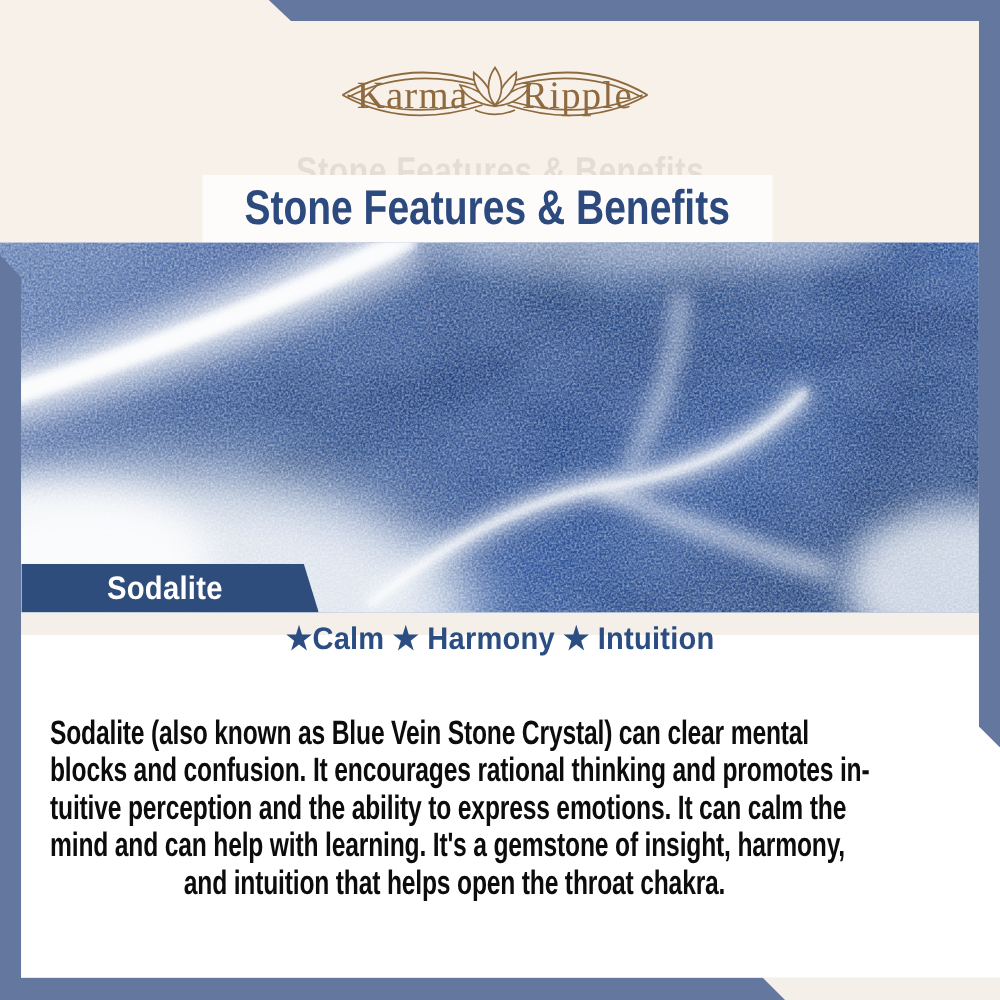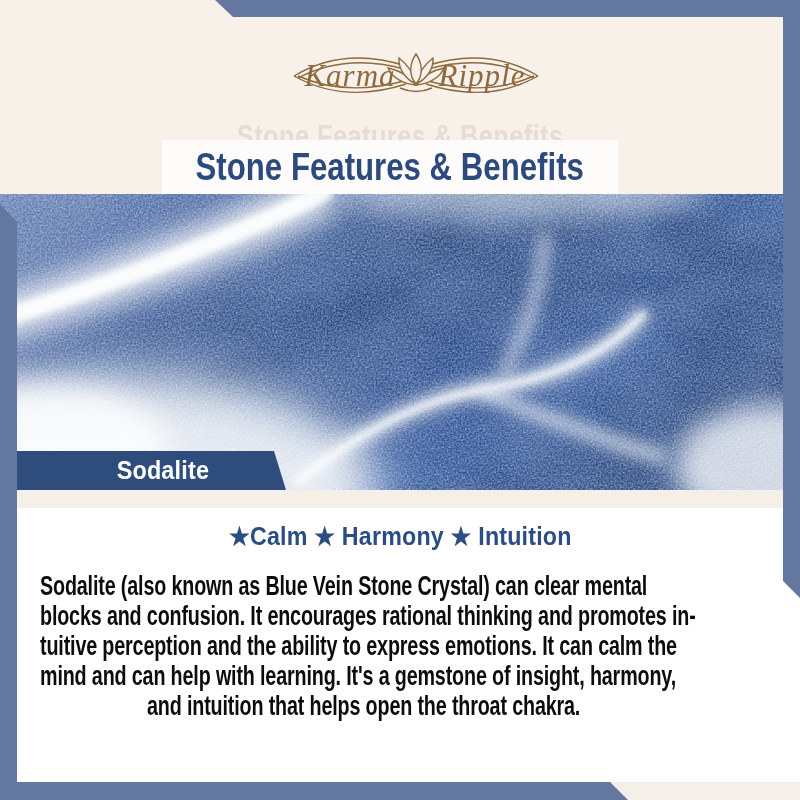--- a/index.html
+++ b/index.html
@@ -12,46 +12,46 @@
            clip-path:polygon(215px 0,100% 0,100% 100%,233px 100%);}
   .right-border{position:absolute;left:783px;top:0;width:17px;height:598px;background:#64779e;
            clip-path:polygon(0 0,100% 0,100% 100%,0 581px);}
   .left-border{position:absolute;left:0;top:204px;width:17px;height:596px;background:#64779e;
            clip-path:polygon(0 0,100% 18px,100% 100%,0 100%);z-index:6;}
   .bottom-strip{position:absolute;left:0;top:782px;width:800px;height:18px;background:#f5efe9;}
   .bottom-bar{position:absolute;left:0;top:782px;width:800px;height:18px;background:#64779e;
            clip-path:polygon(0 0,610px 0,628px 100%,0 100%);z-index:7;}
 
   
-  .logo{position:absolute;left:288px;top:40px;width:256px;height:70px;font-style:italic;}
+  .logo{position:absolute;left:268px;top:40px;width:256px;height:70px;}
 
   
   .ghost-heading{position:absolute;left:0;top:119px;width:800px;text-align:center;
            color:rgba(95,90,84,0.13);font-weight:bold;font-size:31px;letter-spacing:.5px;}
   .ghost-heading span{display:inline-block;transform:scaleX(.82);}
   .banner{position:absolute;left:162px;top:140px;width:456px;height:54px;background:#fdfcfa;
            display:flex;align-items:center;justify-content:center;}
   .banner h1{margin:0;font-size:39px;font-weight:bold;color:#2c4a7d;letter-spacing:0;
            transform:scaleX(.8);white-space:nowrap;}
 
   
   .stone-image{position:absolute;left:0;top:194px;width:783px;height:296px;z-index:2;}
   .stone-image svg{display:block;width:100%;height:100%;}
 
   
   .ribbon{position:absolute;left:17px;top:451px;width:238px;height:39px;background:#2e4d7c;
            clip-path:polygon(0 0,calc(100% - 12px) 0,100% 100%,0 100%);
-           display:flex;align-items:center;justify-content:center;z-index:5;padding-left:31px;}
+           display:flex;align-items:center;justify-content:center;z-index:5;}
   .ribbon span{color:#ffffff;font-size:26px;font-weight:bold;letter-spacing:.2px;
            transform:scaleX(.9);padding-right:10px;}
 
   .cream-strip{position:absolute;left:0;top:490px;width:800px;height:18px;background:#f5efe9;}
 
   
-  .tagline{position:absolute;left:0;top:522px;width:800px;text-align:center;z-index:3;}
+  .tagline{position:absolute;left:0;top:496px;width:800px;text-align:center;z-index:3;}
   .tagline span{display:inline-block;font-size:25px;font-weight:bold;color:#2b4d82;
            transform:scaleX(.93);letter-spacing:.2px;}
 
   
   .description{position:absolute;left:40px;top:571px;width:740px;z-index:3;text-align:right;}
   .desc-line{white-space:nowrap;font-size:27px;font-weight:bold;color:#0c0c0c;
            line-height:30px;letter-spacing:-.2px;transform:scaleX(.73);transform-origin:0 50%;}
 </style>
 </head>
 <body>

